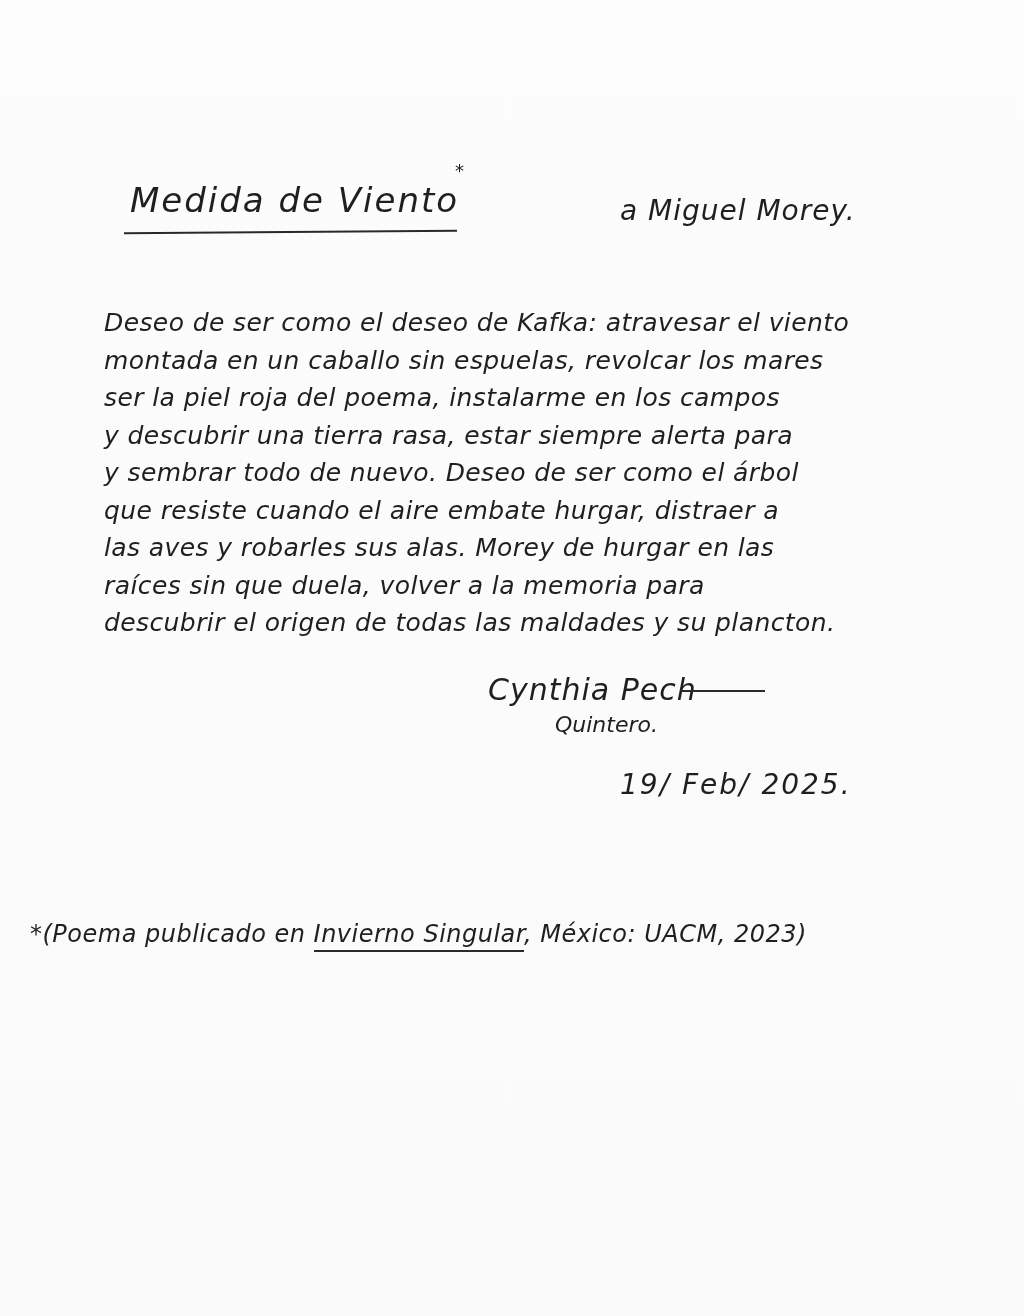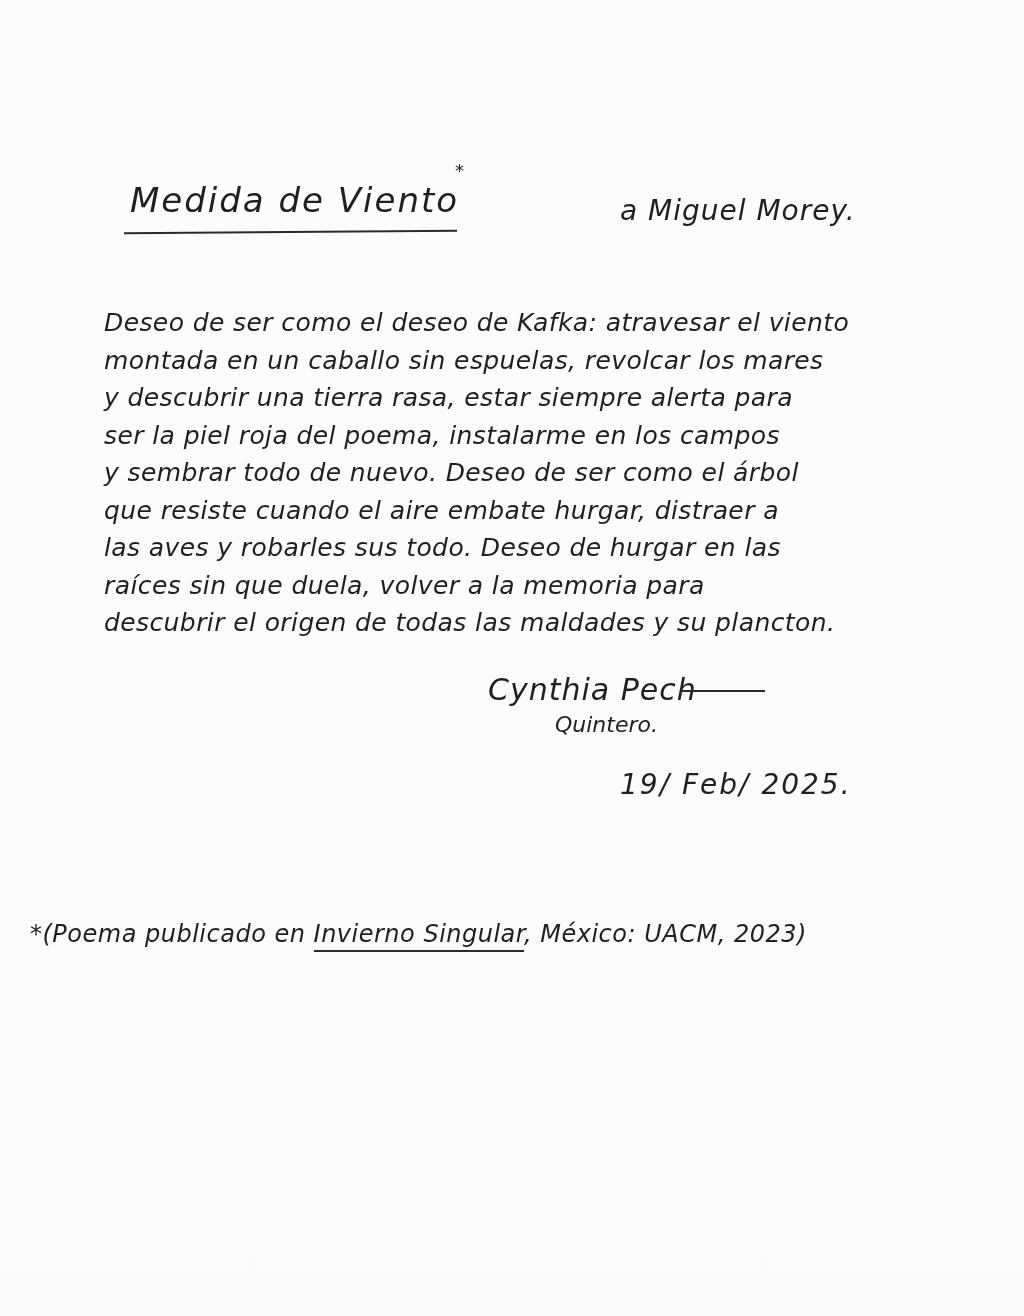--- a/index.html
+++ b/index.html
@@ -123,25 +123,25 @@
 
   <div class="hand title">Medida de Viento</div>
   <div class="title-underline"></div>
   <div class="hand title-asterisk">*</div>
 
   <div class="hand dedication">a Miguel Morey.</div>
 
   <div class="body-lines">
     <div class="body-line">Deseo de ser como el deseo de Kafka: atravesar el viento</div>
     <div class="body-line">montada en un caballo sin espuelas, revolcar los mares</div>
+    <div class="body-line">ser la piel roja del poema, instalarme en los campos</div>
     <div class="body-line">y descubrir una tierra rasa, estar siempre alerta para</div>
-    <div class="body-line">ser la piel roja del poema, instalarme en los campos</div>
     <div class="body-line">y sembrar todo de nuevo. Deseo de ser como el árbol</div>
     <div class="body-line">que resiste cuando el aire embate hurgar, distraer a</div>
-    <div class="body-line">las aves y robarles sus todo. Deseo de hurgar en las</div>
+    <div class="body-line">las aves y robarles sus alas. Morey de hurgar en las</div>
     <div class="body-line">raíces sin que duela, volver a la memoria para</div>
     <div class="body-line">descubrir el origen de todas las maldades y su plancton.</div>
   </div>
 
   <div class="hand signature">Cynthia Pech</div>
   <div class="signature-stroke"></div>
   <div class="hand signature-2">Quintero.</div>
 
   <div class="hand date">19/ Feb/ 2025.</div>
 

